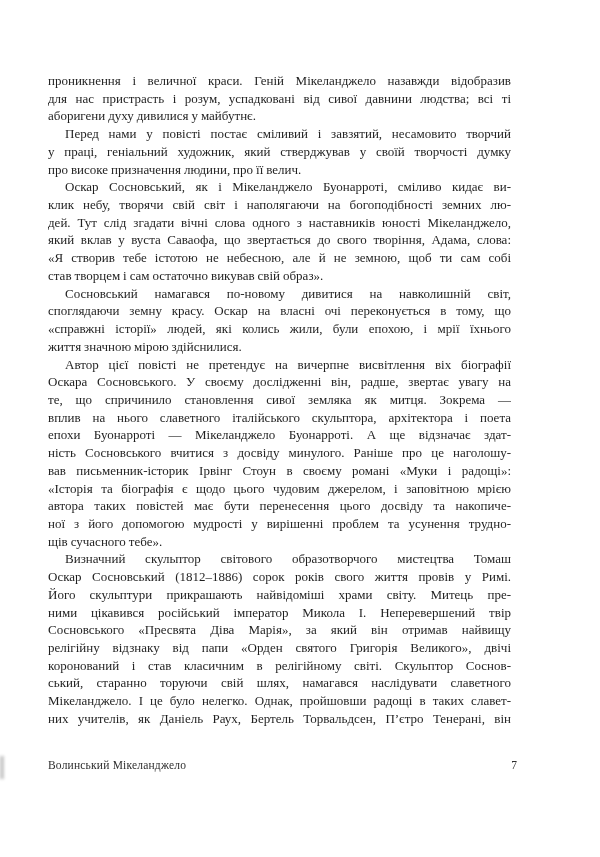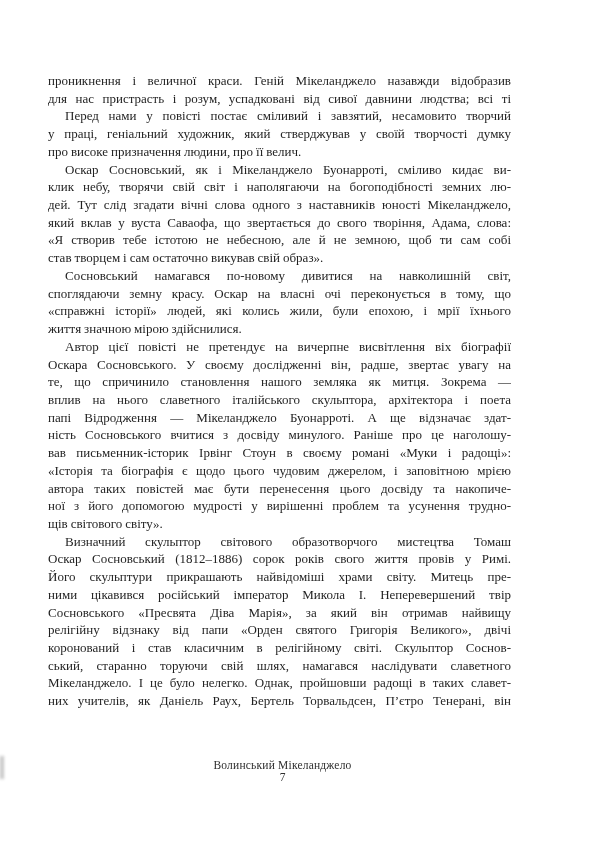--- a/index.html
+++ b/index.html
@@ -47,21 +47,20 @@
   .page-footer {
     position: absolute;
     left: 48px;
     top: 759px;
     width: 469px;
     display: flex;
     justify-content: space-between;
     align-items: center;
     font-size: 11.5px;
     color: #2e2e2e;
-    flex-direction: column;
   }
   .running-title {
     letter-spacing: 0.2px;
   }
   .page-number {
     text-align: right;
   }
   .scan-artifact {
     position: absolute;
     left: 0;
@@ -75,44 +74,45 @@
 </style>
 </head>
 <body>
 
 <div class="book-page">
 
   <div class="text-block">
 
   <div class="line">проникнення і величної краси. Геній Мікеланджело назавжди відобразив</div>
       <div class="line">для нас пристрасть і розум, успадковані від сивої давнини людства; всі ті</div>
+      <div class="line end">аборигени духу дивилися у майбутнє.</div>
       <div class="line indent">Перед нами у повісті постає сміливий і завзятий, несамовито творчий</div>
       <div class="line">у праці, геніальний художник, який стверджував у своїй творчості думку</div>
       <div class="line end">про високе призначення людини, про її велич.</div>
       <div class="line indent">Оскар Сосновський, як і Мікеланджело Буонарроті, сміливо кидає ви-</div>
       <div class="line">клик небу, творячи свій світ і наполягаючи на богоподібності земних лю-</div>
       <div class="line">дей. Тут слід згадати вічні слова одного з наставників юності Мікеланджело,</div>
       <div class="line">який вклав у вуста Саваофа, що звертається до свого творіння, Адама, слова:</div>
       <div class="line">«Я створив тебе істотою не небесною, але й не земною, щоб ти сам собі</div>
       <div class="line end">став творцем і сам остаточно викував свій образ».</div>
       <div class="line indent">Сосновський намагався по-новому дивитися на навколишній світ,</div>
       <div class="line">споглядаючи земну красу. Оскар на власні очі переконується в тому, що</div>
       <div class="line">«справжні історії» людей, які колись жили, були епохою, і мрії їхнього</div>
       <div class="line end">життя значною мірою здійснилися.</div>
       <div class="line indent">Автор цієї повісті не претендує на вичерпне висвітлення віх біографії</div>
       <div class="line">Оскара Сосновського. У своєму дослідженні він, радше, звертає увагу на</div>
-      <div class="line">те, що спричинило становлення нашого земляка як митця. Зокрема —</div>
+      <div class="line">те, що спричинило становлення сивої земляка як митця. Зокрема —</div>
       <div class="line">вплив на нього славетного італійського скульптора, архітектора і поета</div>
-      <div class="line">папі Відродження — Мікеланджело Буонарроті. А ще відзначає здат-</div>
+      <div class="line">епохи Буонарроті — Мікеланджело Буонарроті. А ще відзначає здат-</div>
       <div class="line">ність Сосновського вчитися з досвіду минулого. Раніше про це наголошу-</div>
       <div class="line">вав письменник-історик Ірвінг Стоун в своєму романі «Муки і радощі»:</div>
       <div class="line">«Історія та біографія є щодо цього чудовим джерелом, і заповітною мрією</div>
       <div class="line">автора таких повістей має бути перенесення цього досвіду та накопиче-</div>
       <div class="line">ної з його допомогою мудрості у вирішенні проблем та усунення трудно-</div>
-      <div class="line end">щів світового світу».</div>
+      <div class="line end">щів сучасного тебе».</div>
       <div class="line indent">Визначний скульптор світового образотворчого мистецтва Томаш</div>
       <div class="line">Оскар Сосновський (1812–1886) сорок років свого життя провів у Римі.</div>
       <div class="line">Його скульптури прикрашають найвідоміші храми світу. Митець пре-</div>
       <div class="line">ними цікавився російський імператор Микола I. Неперевершений твір</div>
       <div class="line">Сосновського «Пресвята Діва Марія», за який він отримав найвищу</div>
       <div class="line">релігійну відзнаку від папи «Орден святого Григорія Великого», двічі</div>
       <div class="line">коронований і став класичним в релігійному світі. Скульптор Соснов-</div>
       <div class="line">ський, старанно торуючи свій шлях, намагався наслідувати славетного</div>
       <div class="line">Мікеланджело. І це було нелегко. Однак, пройшовши радощі в таких славет-</div>
       <div class="line">них учителів, як Даніель Раух, Бертель Торвальдсен, П’єтро Тенерані, він</div>

